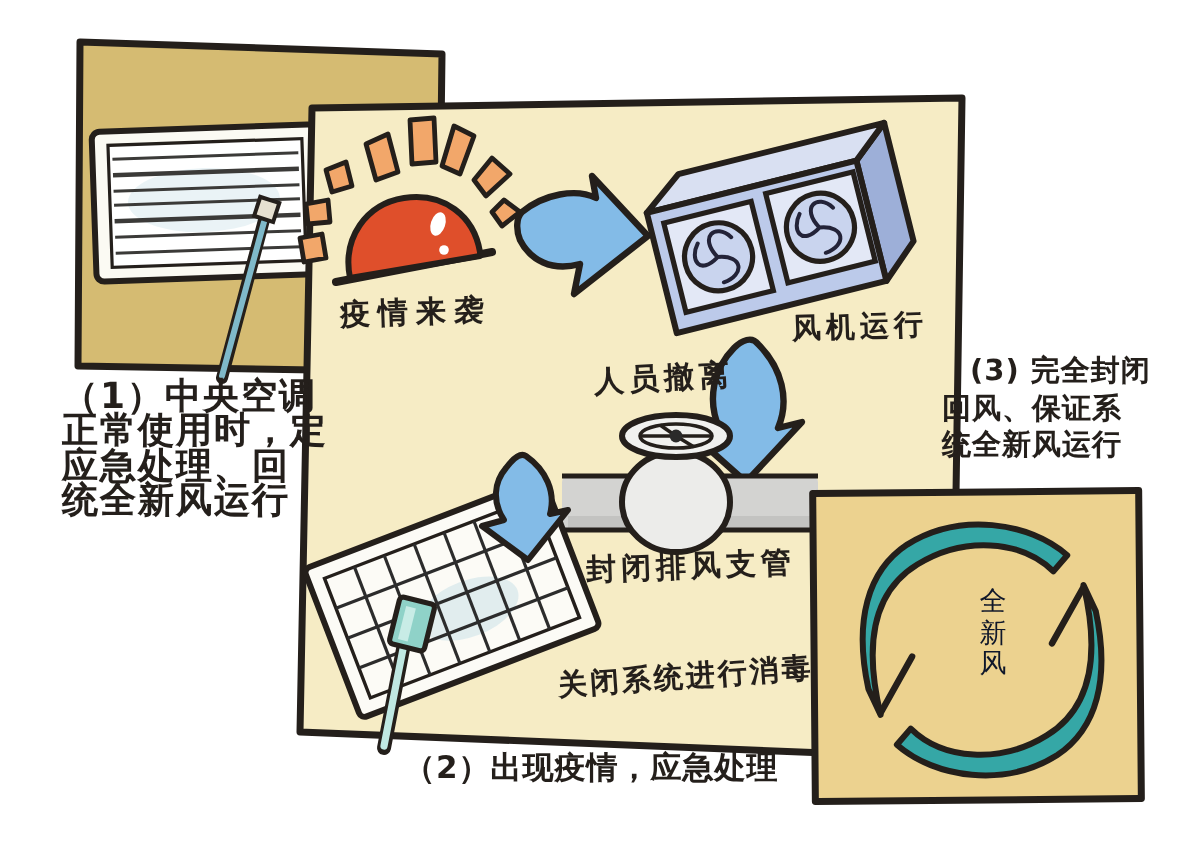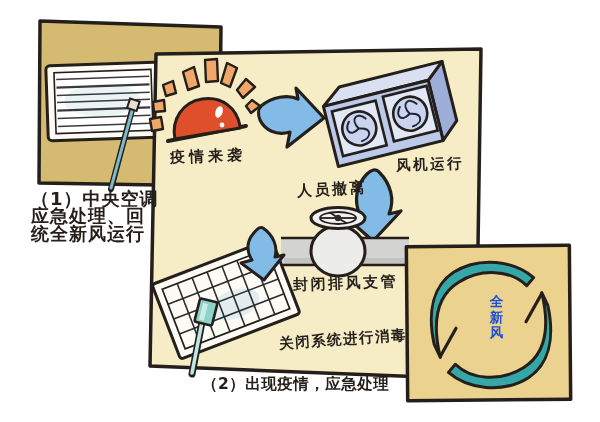--- a/index.html
+++ b/index.html
@@ -10,21 +10,21 @@
   .art{position:absolute;left:0;top:0;}
   .label{
     position:absolute;color:#241f1b;font-weight:700;white-space:nowrap;
     letter-spacing:1px;line-height:1.2;
   }
   .block{
     position:absolute;color:#241f1b;font-weight:700;letter-spacing:1px;
   }
   .block div{white-space:nowrap;}
   .vert{
-    position:absolute;color:#1d4ed8;font-weight:700;width:17px;
+    position:absolute;color:#0f172a;font-weight:400;width:17px;
     word-break:break-all;text-align:center;line-height:1.15;letter-spacing:0;
   }
 </style>
 </head>
 <body>
 
 <div class="canvas">
 
   <svg class="art" width="600" height="422" viewBox="0 0 600 422">
 
@@ -150,32 +150,38 @@
           <path d="M534,278 C515,261 480,256 454,272 C434,285 427,310 434,344 L440,357
                    C431,318 439,294 459,282 C482,268 511,270 527,286 Z" stroke="#241f1b" stroke-width="3" stroke-linejoin="round" fill="#35a7a6"></path>
           <line x1="440" y1="356" x2="456" y2="328" stroke="#241f1b" stroke-width="3.2" stroke-linecap="round"></line>
         </g>
       </g>
     </g>
   </svg>
 
   <div class="block" style="left:31px;top:190px;width:130px;font-size:18px;line-height:17.3px;">
     <div>（1）中央空调</div>
+    <div>正常使用时，定</div>
     <div>应急处理、回</div>
     <div>统全新风运行</div>
   </div>
 
   <div class="label" style="left:170px;top:147px;font-size:15px;letter-spacing:4px;transform:rotate(-2deg);">疫情来袭</div>
 
   <div class="label" style="left:396px;top:156px;font-size:14.5px;letter-spacing:2.5px;transform:rotate(-2deg);">风机运行</div>
 
   <div class="label" style="left:297px;top:180px;font-size:15px;letter-spacing:2.5px;transform:rotate(-3deg);">人员撤离</div>
 
   <div class="label" style="left:293px;top:274px;font-size:15px;letter-spacing:2.5px;transform:rotate(-2deg);">封闭排风支管</div>
 
   <div class="label" style="left:279px;top:331px;font-size:14.5px;letter-spacing:1.5px;transform:rotate(-4deg);">关闭系统进行消毒</div>
 
   <div class="label" style="left:202px;top:375px;font-size:15.5px;letter-spacing:0.5px;">（2）出现疫情，应急处理</div>
 
+  <div class="block" style="left:471px;top:177px;width:116px;font-size:14.5px;line-height:18.6px;letter-spacing:0.5px;">
+    <div style="margin-left:14px;">(3) 完全封闭</div>
+    <div>回风、保证系</div>
+    <div>统全新风运行</div>
+  </div>
 
   <div class="vert" style="left:488px;top:294px;font-size:13.5px;">全新风</div>
 
 </div>
 
 </body></html>

